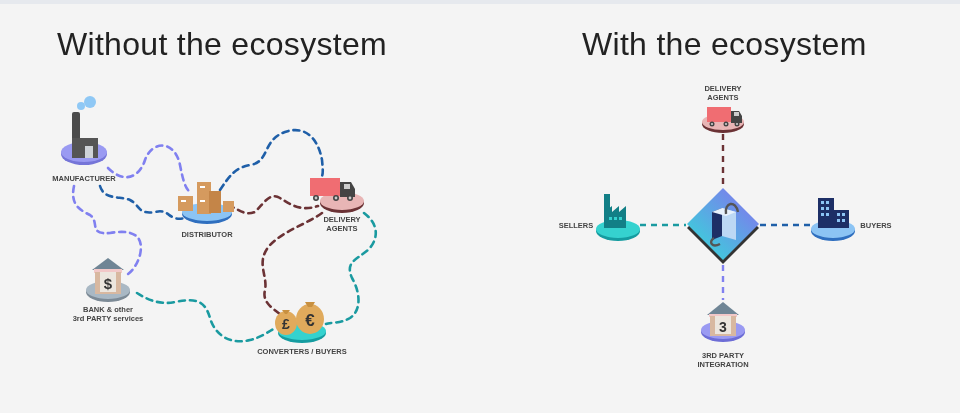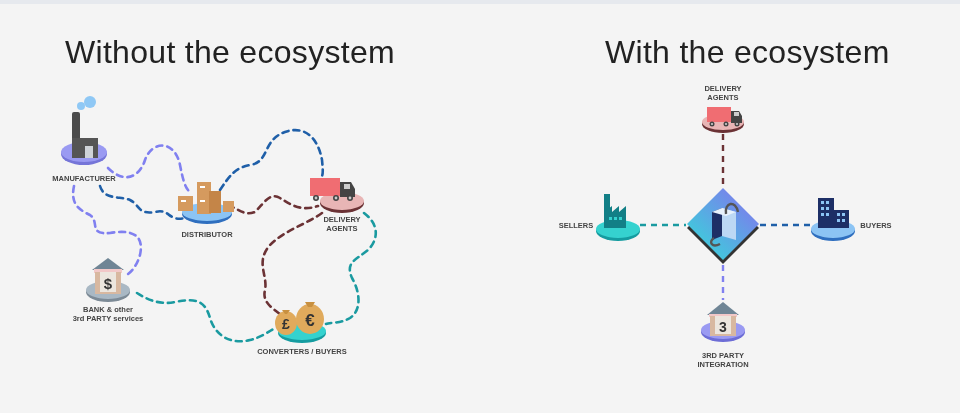--- a/index.html
+++ b/index.html
@@ -1,21 +1,21 @@
 <!DOCTYPE html>
 <html><head>
 <meta charset="utf-8">
 <style>
   html, body { margin:0; padding:0; }
   body { width:960px; height:413px; background:#f4f4f4; overflow:hidden; position:relative;
          font-family:"Liberation Sans", sans-serif; }
   .topbar { position:absolute; left:0; top:0; width:960px; height:4px; background:#e6e9ee; }
-  .title { position:absolute; top:18px; font-size:32px; color:#222; font-weight:normal; margin:16px; letter-spacing:0.3px; }
+  .title { position:absolute; top:18px; font-size:32px; color:#222; font-weight:normal; margin:8px; letter-spacing:0.3px; }
   #title-left { left:49px; }
-  #title-right { left:589px; }
+  #title-right { left:574px; }
   svg#diagram { position:absolute; left:0; top:0; }
   .lbl { font-family:"Liberation Sans", sans-serif; font-size:7.5px; font-weight:bold; fill:#444; }
 </style>
 </head>
 <body>
 
 <div class="topbar"></div>
 <h1 class="title" id="title-left">Without the ecosystem</h1>
 <h1 class="title" id="title-right">With the ecosystem</h1>
 

